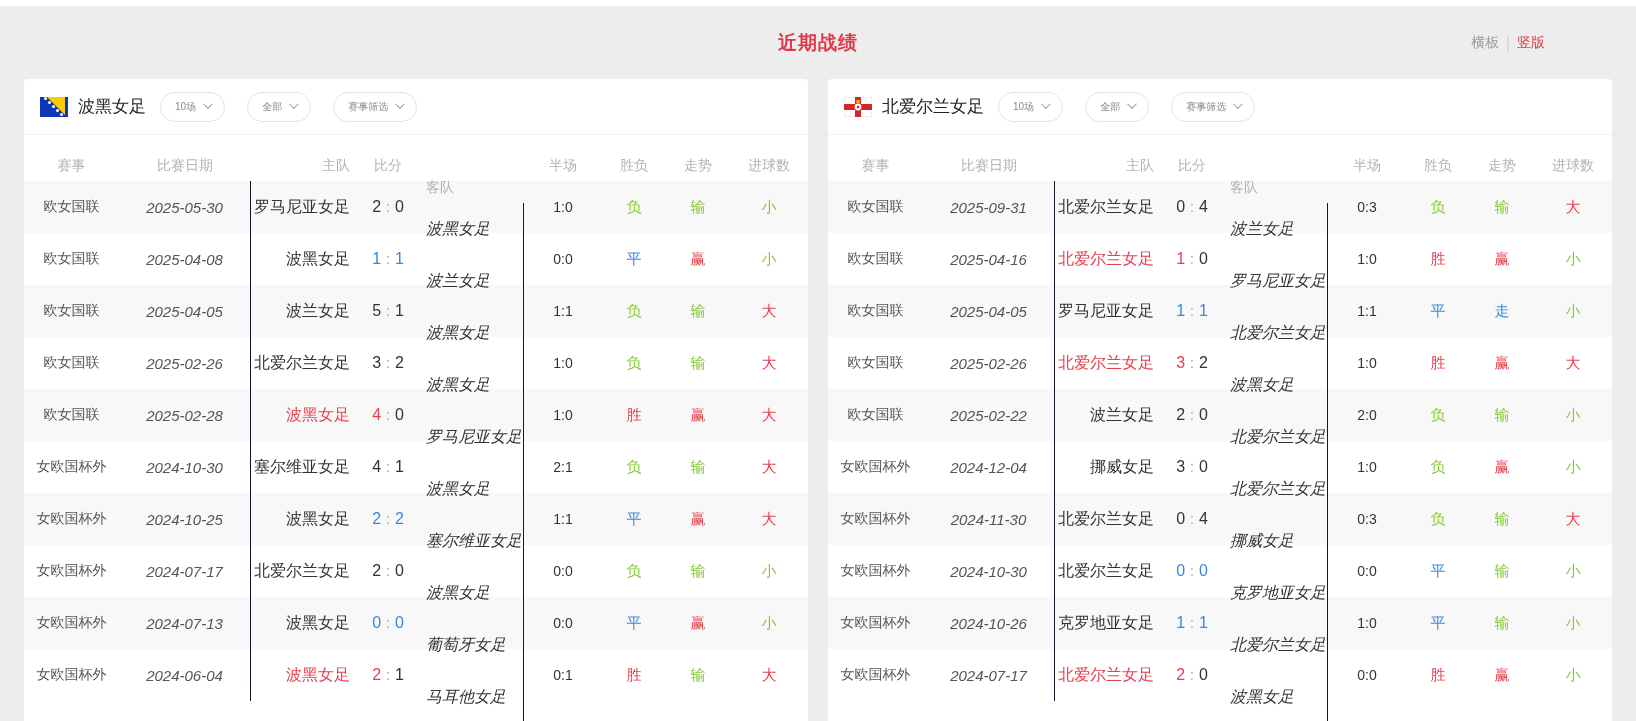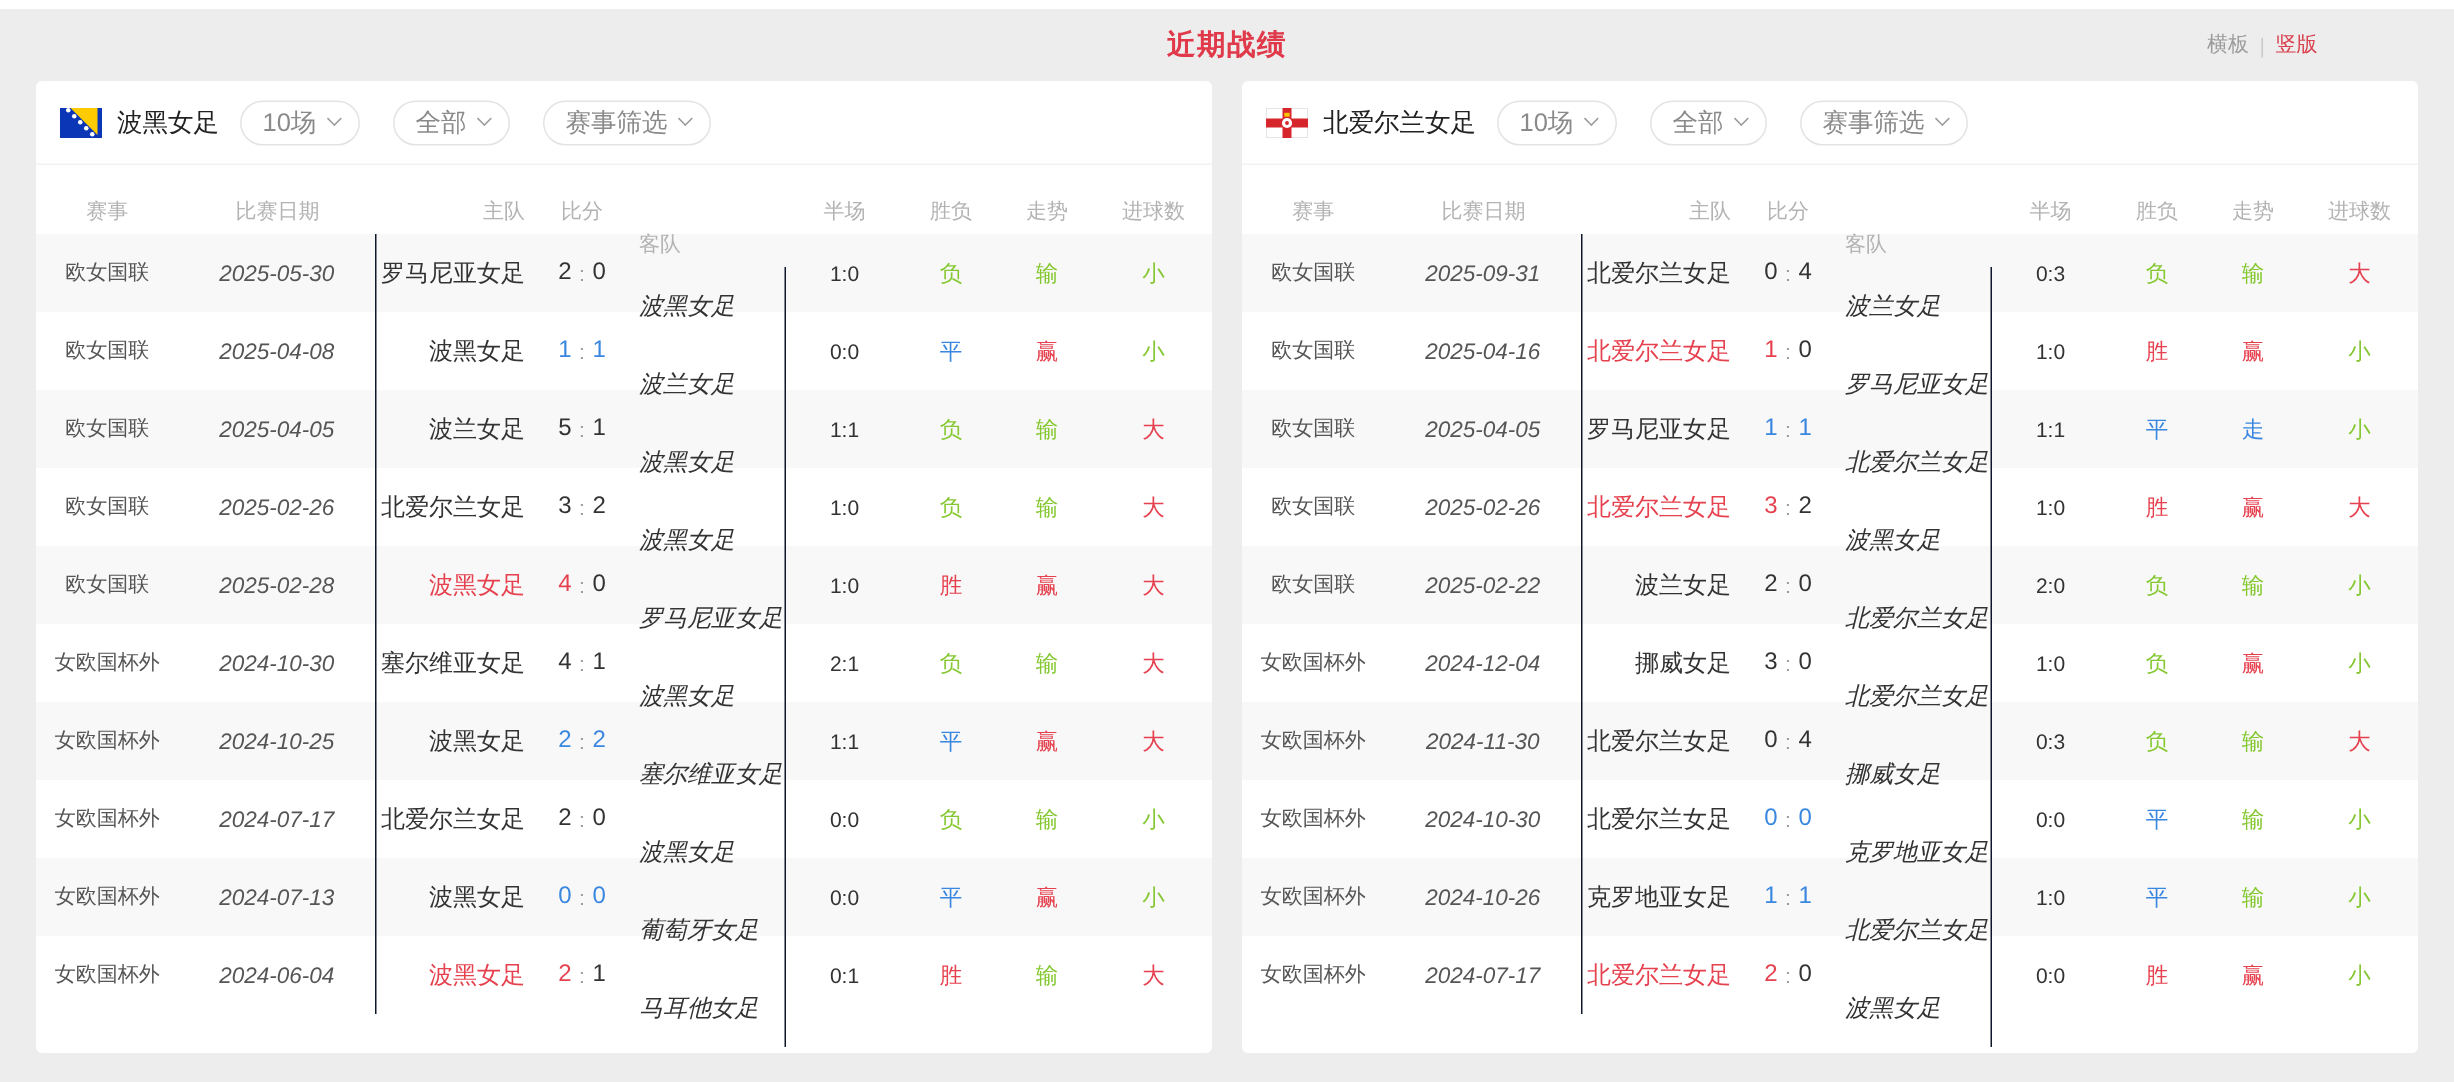--- a/index.html
+++ b/index.html
@@ -3,21 +3,21 @@
 <meta charset="utf-8">
 <style>
   * { box-sizing: border-box; margin: 0; padding: 0; }
   html,body { width:1636px; height:721px; overflow:hidden; }
   body {
     background:#ededed;
     font-family:"Liberation Sans","DejaVu Sans",sans-serif;
     color:#333;
   }
   .top-white-strip { height:6px; background:#ffffff; }
-  .page-header { position:relative; height:48px; }
+  .page-header { position:relative; height:73px; }
   .page-title {
     position:absolute; left:50%; top:50%; transform:translate(-50%,-50%);
     font-size:19px; font-weight:600; color:#e0394a; letter-spacing:1px;
   }
   .view-toggle {
     position:absolute; right:91px; top:50%; transform:translateY(-50%);
     font-size:14px; display:flex; align-items:center; gap:7px;
   }
   .view-toggle .horiz { color:#9b9b9b; cursor:pointer; }
   .view-toggle .sep { color:#cccccc; }
@@ -31,21 +31,21 @@
 
   .team-header {
     height:56px; display:flex; align-items:center; padding:0 16px;
     border-bottom:1px solid #f2f2f2; gap:10px;
   }
   .flag { width:28px; height:20px; flex:0 0 auto; display:block; }
   .team-name { font-size:17px; color:#222; margin-right:4px; }
   .pill {
     display:inline-flex; align-items:center; gap:7px;
     height:30px; padding:0 14px; border:1px solid #e3e3e3; border-radius:16px;
-    font-size:17px; color:#8a8a8a; background:#fff; cursor:pointer; margin-right:12px;
+    font-size:10px; color:#8a8a8a; background:#fff; cursor:pointer; margin-right:12px;
   }
   .chevron {
     width:7px; height:7px; border-right:1.5px solid #9b9b9b; border-bottom:1.5px solid #9b9b9b;
     transform:rotate(45deg) translateY(-2px); margin-top:-3px;
   }
 
   .grid {
     display:grid;
     grid-template-columns:95px 132px minmax(0,1fr) 56px 108px 78px 64px 64px 78px;
     align-items:center;

